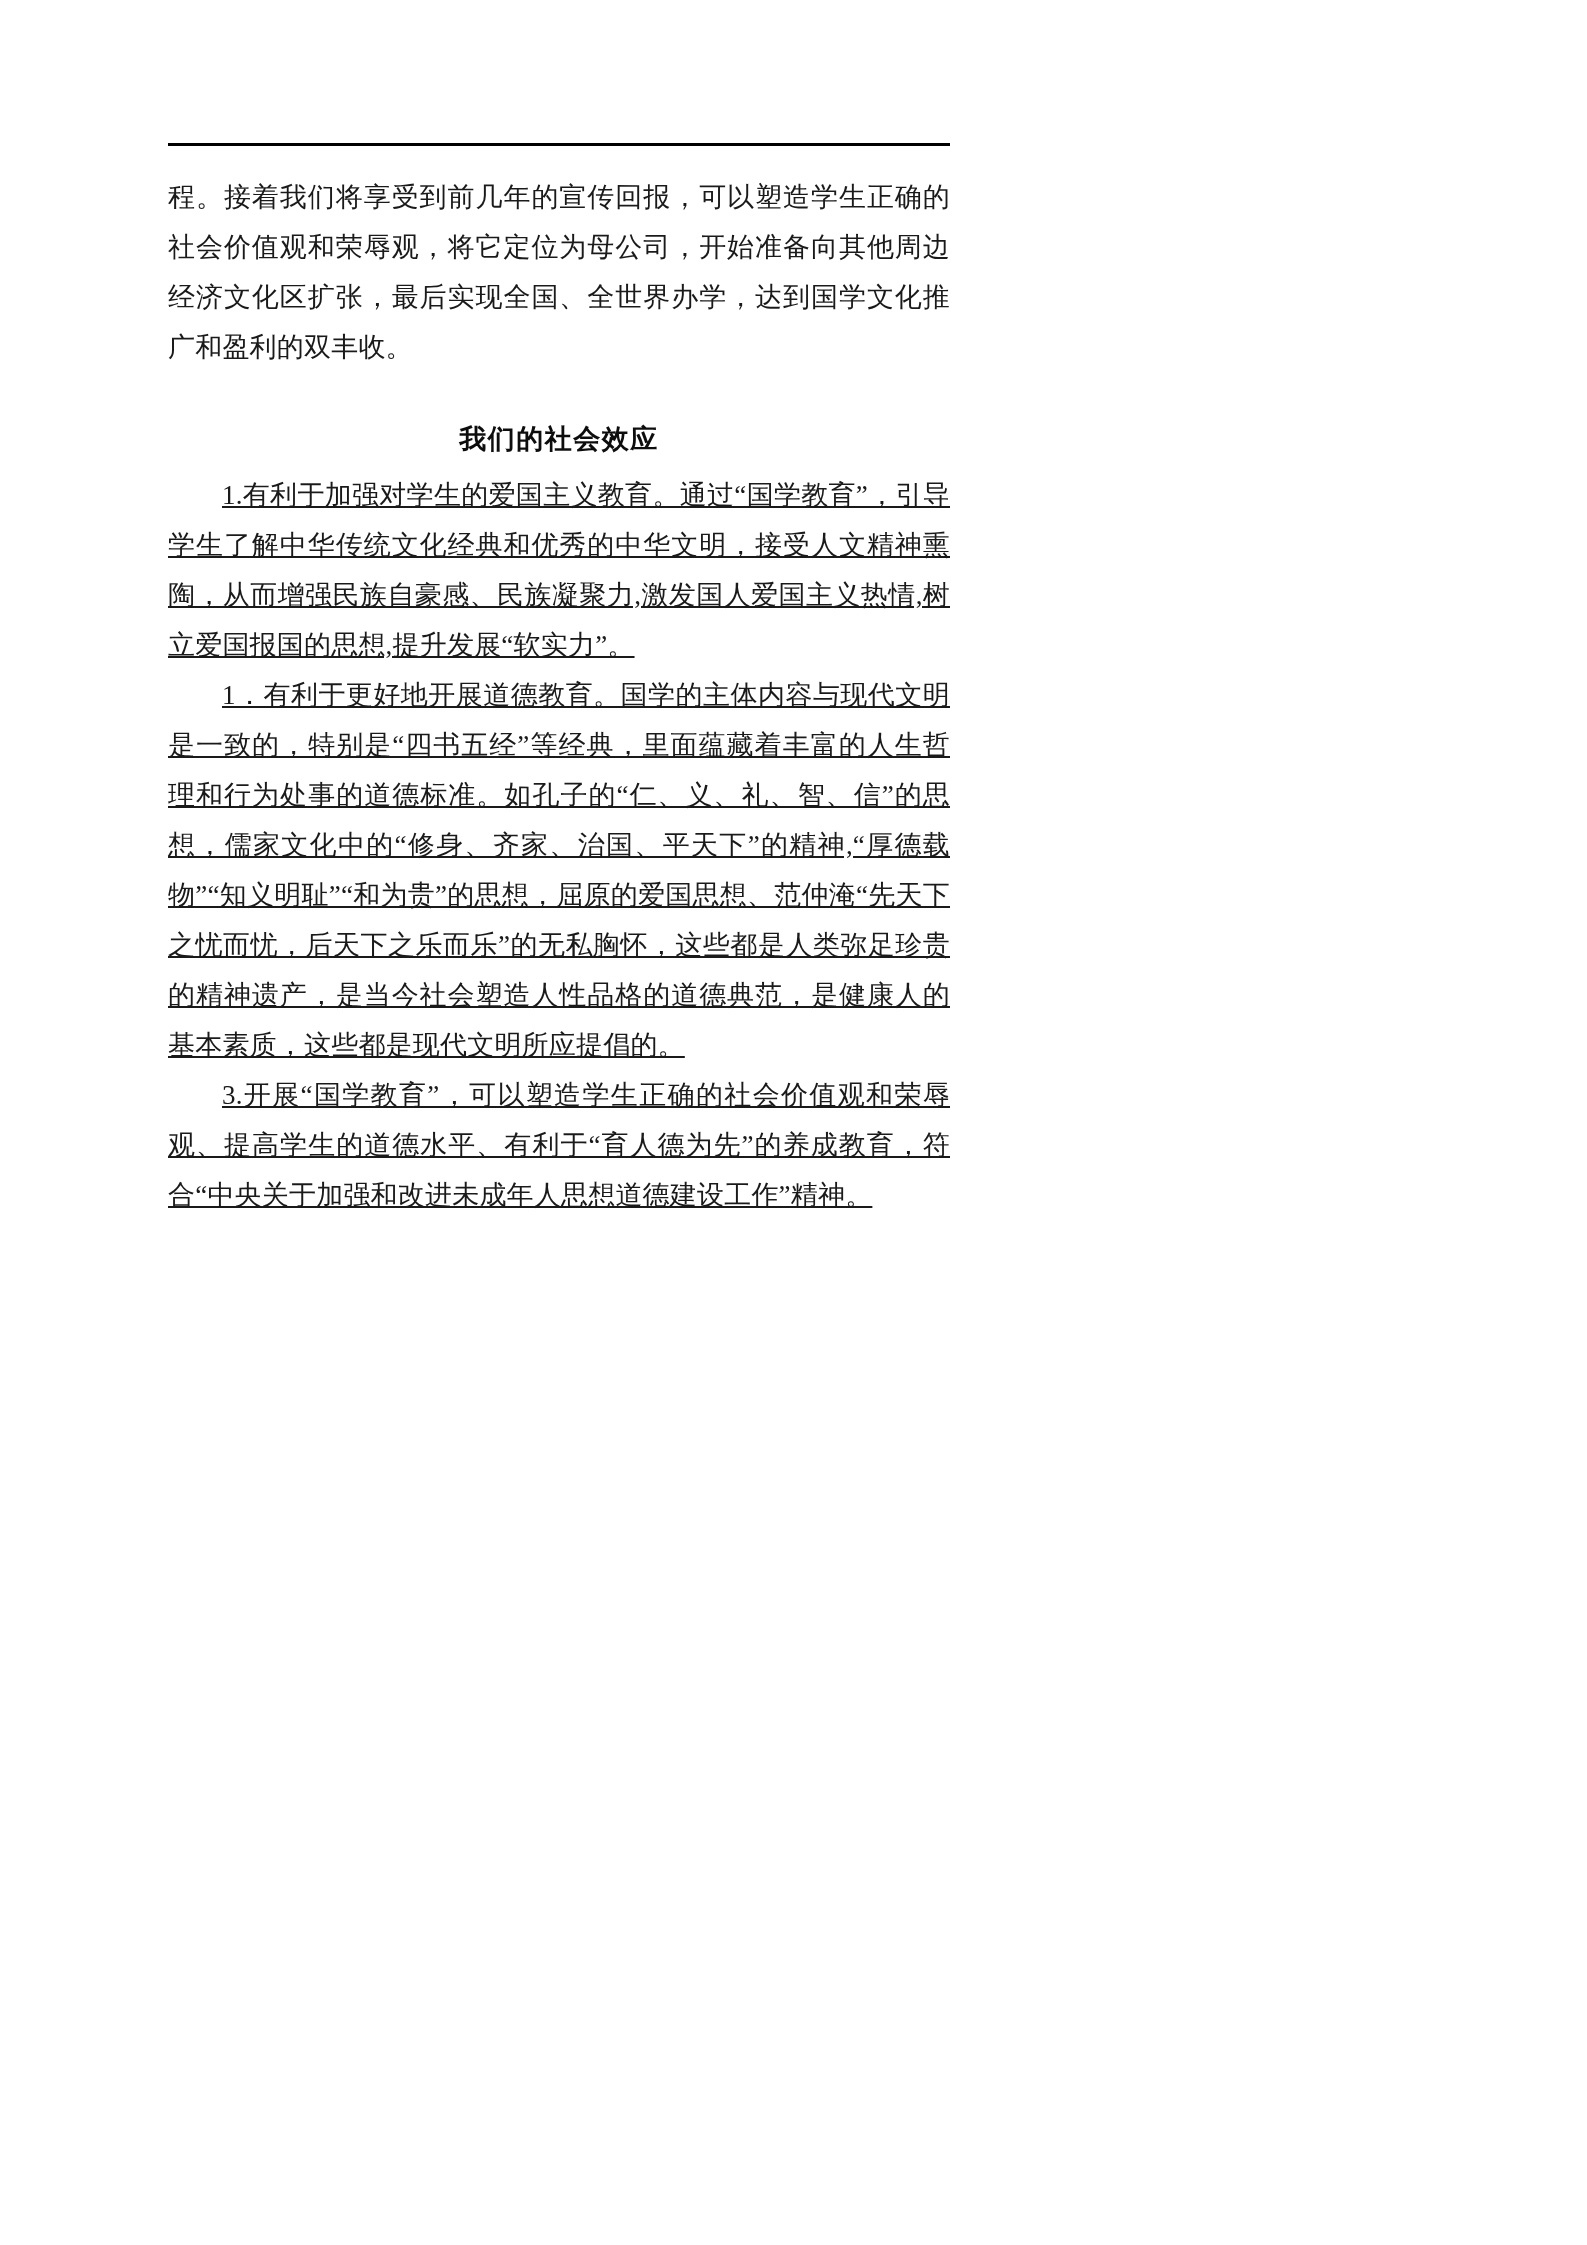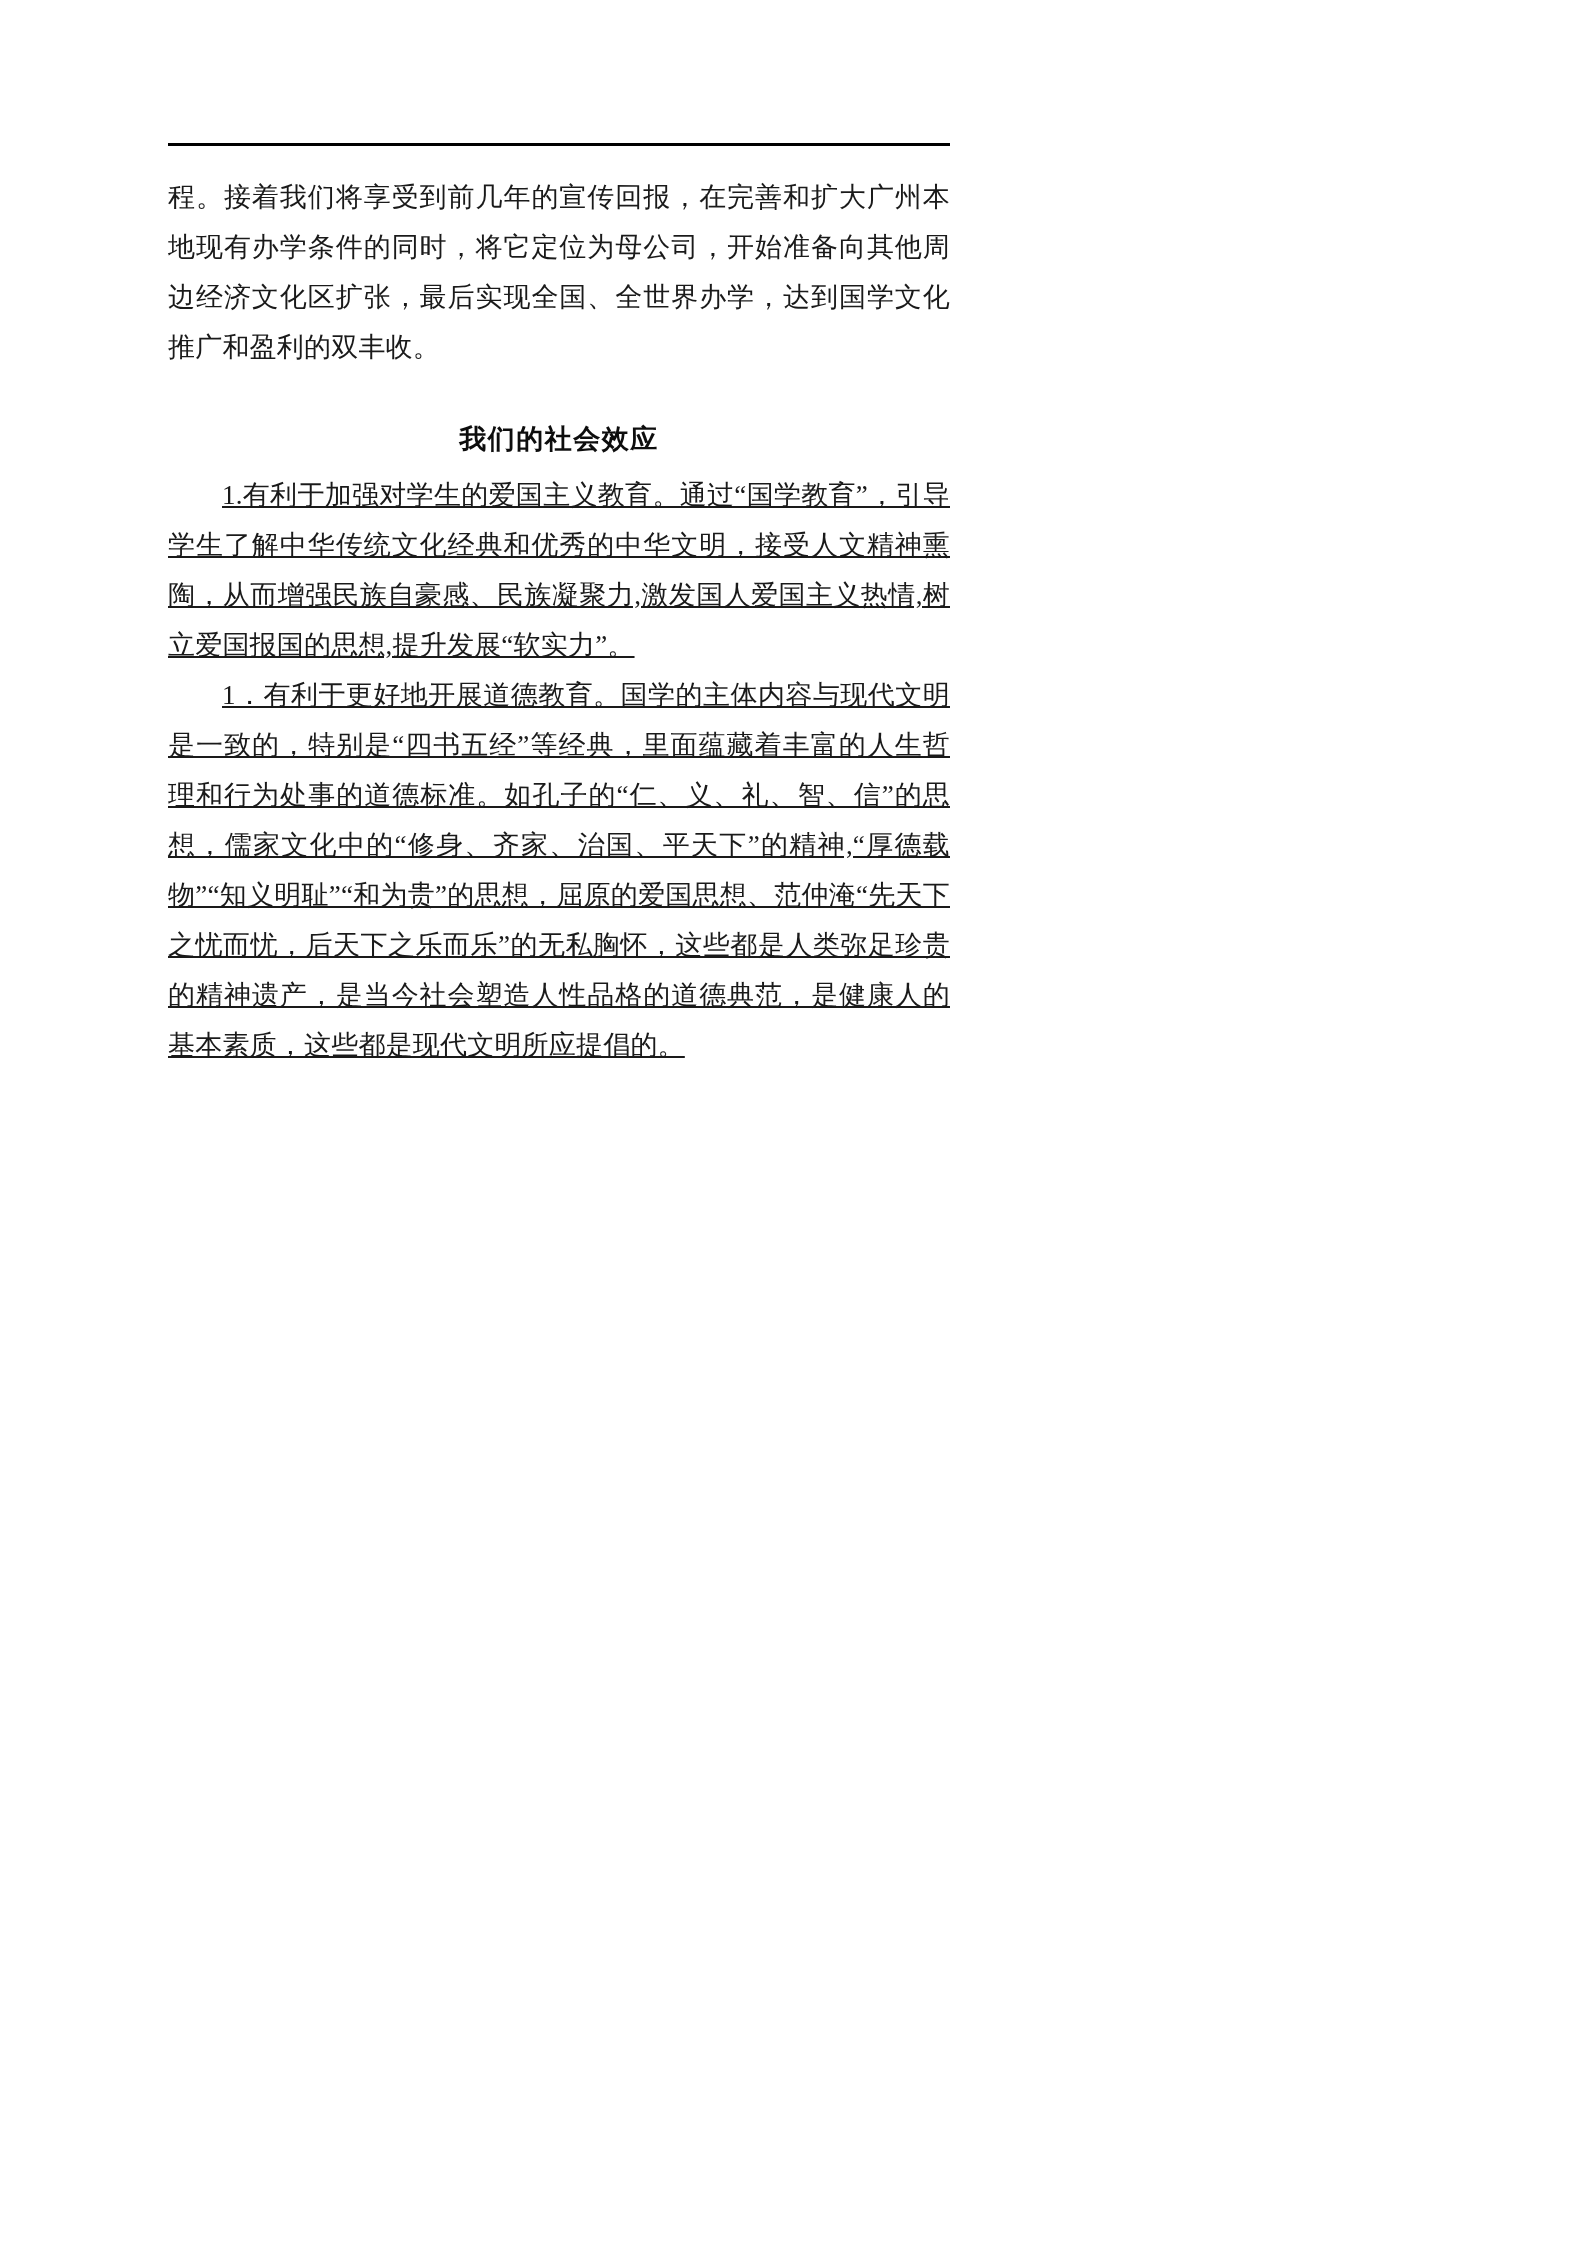--- a/index.html
+++ b/index.html
@@ -63,25 +63,26 @@
 </head>
 <body>
 
 <div class="page">
   <div class="content">
 
     <div class="header-rule"></div>
 
     <div class="body-block">
 
-      <p class="cont">程。接着我们将享受到前几年的宣传回报，在完善和扩大广州本地现有办学条件的同时，将它定位为母公司，开始准备向其他周边经济文化区扩张，最后实现全国、全世界办学，达到国学文化推广和盈利的双丰收。</p>
+      <p class="cont">程。接着我们将享受到前几年的宣传回报，可以塑造学生正确的社会价值观和荣辱观，将它定位为母公司，开始准备向其他周边经济文化区扩张，最后实现全国、全世界办学，达到国学文化推广和盈利的双丰收。</p>
 
       <h2 class="section-heading">我们的社会效应</h2>
 
       <p class="indent">1.有利于加强对学生的爱国主义教育。通过“国学教育”，引导学生了解中华传统文化经典和优秀的中华文明，接受人文精神熏陶，从而增强民族自豪感、民族凝聚力,激发国人爱国主义热情,树立爱国报国的思想,提升发展“软实力”。</p>
 
       <p class="indent">1．有利于更好地开展道德教育。国学的主体内容与现代文明是一致的，特别是“四书五经”等经典，里面蕴藏着丰富的人生哲理和行为处事的道德标准。如孔子的“仁、义、礼、智、信”的思想，儒家文化中的“修身、齐家、治国、平天下”的精神,“厚德载物”“知义明耻”“和为贵”的思想，屈原的爱国思想、范仲淹“先天下之忧而忧，后天下之乐而乐”的无私胸怀，这些都是人类弥足珍贵的精神遗产，是当今社会塑造人性品格的道德典范，是健康人的基本素质，这些都是现代文明所应提倡的。</p>
 
+      <p class="indent">3.开展“国学教育”，可以塑造学生正确的社会价值观和荣辱观、提高学生的道德水平、有利于“育人德为先”的养成教育，符合“中央关于加强和改进未成年人思想道德建设工作”精神。</p>
 
 
     </div>
   </div>
 </div>
 
 </body></html>

